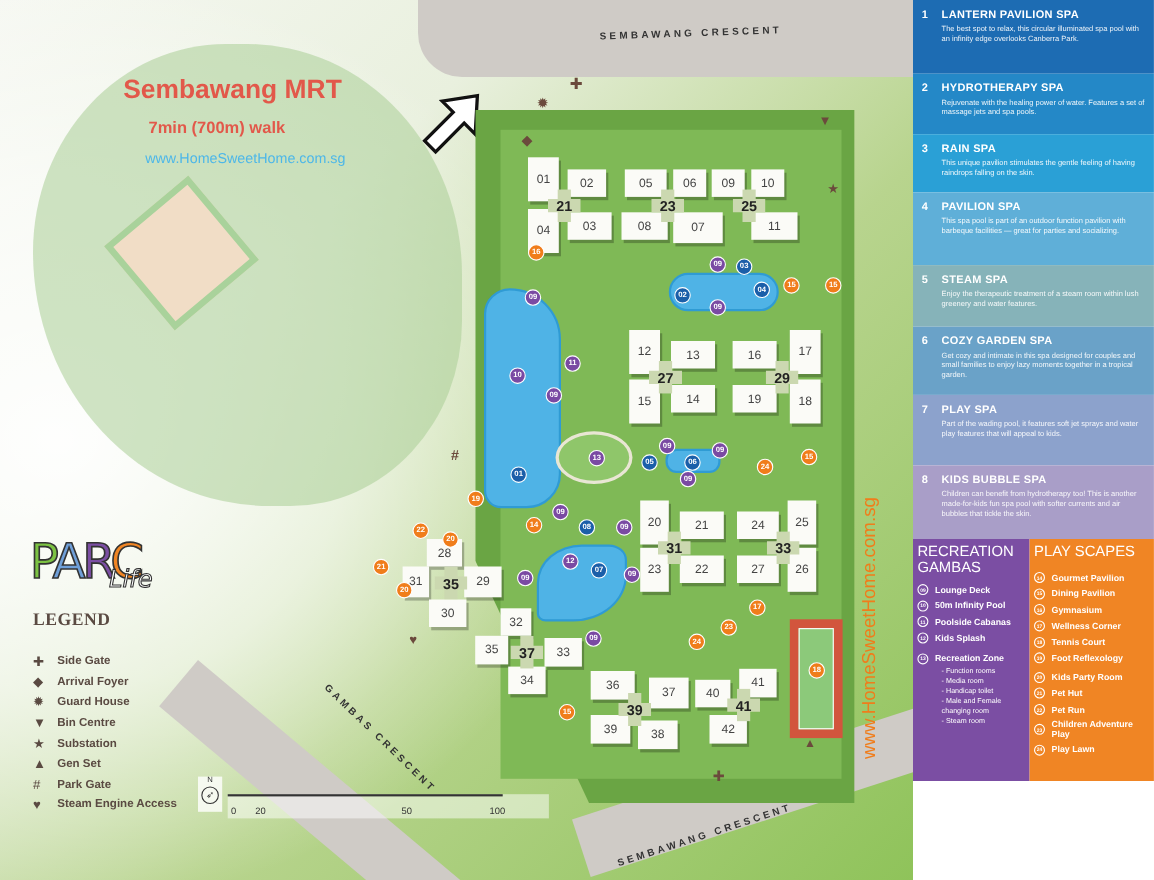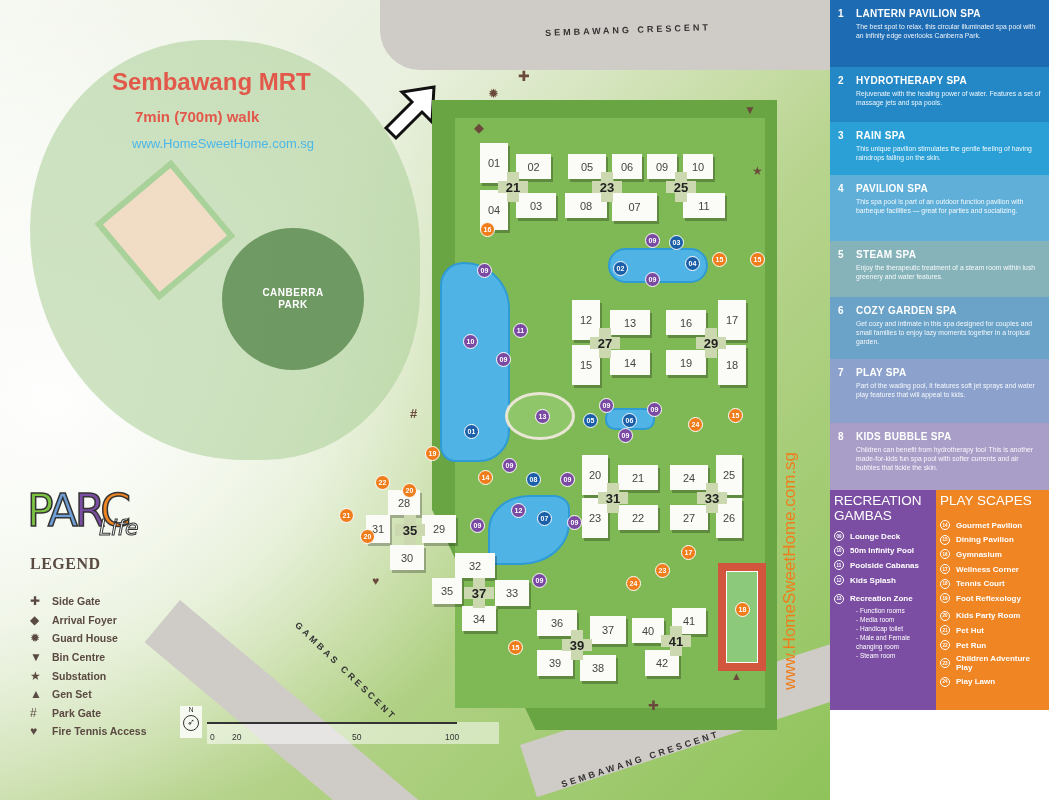--- a/index.html
+++ b/index.html
@@ -83,26 +83,20 @@
 
   <div class="road" style="left:380px;top:0;width:450px;height:70px;border-radius:0 0 0 40px;"></div>
   <div class="road-label" style="left:545px;top:25px;transform:rotate(-2deg);">SEMBAWANG CRESCENT</div>
   <div class="road" style="left:180px;top:600px;width:380px;height:55px;transform:rotate(40deg);transform-origin:left top;"></div>
   <div class="road-label" style="left:300px;top:620px;transform:rotate(44deg);transform-origin:left top;">GAMBAS CRESCENT</div>
   <div class="road" style="left:520px;top:745px;width:330px;height:55px;transform:rotate(-18deg);transform-origin:left top;"></div>
   <div class="road-label" style="left:560px;top:780px;transform:rotate(-18deg);transform-origin:left top;">SEMBAWANG CRESCENT</div>
 
   <div class="park-bg"></div>
   <div class="court" style="left:115px;top:180px;width:100px;height:100px;transform:rotate(-40deg);"></div>
-  <div class="park-circle">
-    <div class="park-label">
-        <div>CANBERRA</div>
-        <div>PARK</div>
-      </div>
-  </div>
 
   <div class="mrt-title">Sembawang MRT</div>
   <div class="mrt-sub">7min (700m) walk</div>
   <div class="mrt-url">www.HomeSweetHome.com.sg</div>
   <svg class="arrow" viewBox="0 0 60 60">
     <path d="M52 5 L50 40 L40 30 L14 56 L4 46 L30 20 L20 10 Z" fill="#fff" stroke="#111" stroke-width="3"></path>
   </svg>
 
   <div class="estate"></div>
   <div class="estate-inner"></div>
@@ -149,21 +143,21 @@
   <div class="bldg" style="left:716px;top:455px;width:26px;height:40px;">25</div>
   <div class="bldg" style="left:670px;top:505px;width:38px;height:25px;">27</div>
   <div class="bldg" style="left:716px;top:498px;width:26px;height:40px;">26</div>
   <div class="core" style="left:697px;top:483px;">33</div>
 
   <div class="bldg" style="left:388px;top:490px;width:32px;height:25px;">28</div>
   <div class="bldg" style="left:366px;top:515px;width:24px;height:28px;">31</div>
   <div class="bldg" style="left:422px;top:515px;width:34px;height:28px;">29</div>
   <div class="bldg" style="left:390px;top:545px;width:34px;height:25px;">30</div>
   <div class="core" style="left:395px;top:515px;">35</div>
-  <div class="bldg" style="left:455px;top:553px;width:40px;height:25px;">32</div>
+  <div class="bldg" style="left:455px;top:553px;width:28px;height:25px;">32</div>
   <div class="bldg" style="left:432px;top:578px;width:30px;height:26px;">35</div>
   <div class="bldg" style="left:495px;top:580px;width:34px;height:26px;">33</div>
   <div class="bldg" style="left:462px;top:606px;width:34px;height:25px;">34</div>
   <div class="core" style="left:464px;top:578px;">37</div>
 
   <div class="bldg" style="left:537px;top:610px;width:40px;height:26px;">36</div>
   <div class="bldg" style="left:590px;top:616px;width:36px;height:28px;">37</div>
   <div class="bldg" style="left:537px;top:650px;width:36px;height:26px;">39</div>
   <div class="bldg" style="left:580px;top:655px;width:36px;height:26px;">38</div>
   <div class="core" style="left:562px;top:630px;">39</div>
@@ -256,33 +250,33 @@
     <div class="legend-row">
         <span class="legend-icon">▲</span>
         <span class="legend-label">Gen Set</span>
       </div>
     <div class="legend-row">
         <span class="legend-icon">#</span>
         <span class="legend-label">Park Gate</span>
       </div>
     <div class="legend-row">
         <span class="legend-icon">♥</span>
-        <span class="legend-label">Fire Tennis Access</span>
+        <span class="legend-label">Steam Engine Access</span>
       </div>
   </div>
 
   <div class="compass">
     <div>N</div>
     <div class="compass-circle">➶</div>
   </div>
   <div class="scalebar">
     <div class="scale-line"></div>
     <span class="scale-tick" style="left:3px;">0</span>
     <span class="scale-tick" style="left:25px;">20</span>
-    <span class="scale-tick" style="left:145px;">50</span>
+    <span class="scale-tick" style="left:158px;">50</span>
     <span class="scale-tick" style="left:238px;">100</span>
   </div>
 
   <div class="watermark-v">www.HomeSweetHome.com.sg</div>
 </div>
 
 <div id="panel">
 
   <div class="spa" style="background:#1d6cb3;height:67px;">
     <div class="spa-head">

